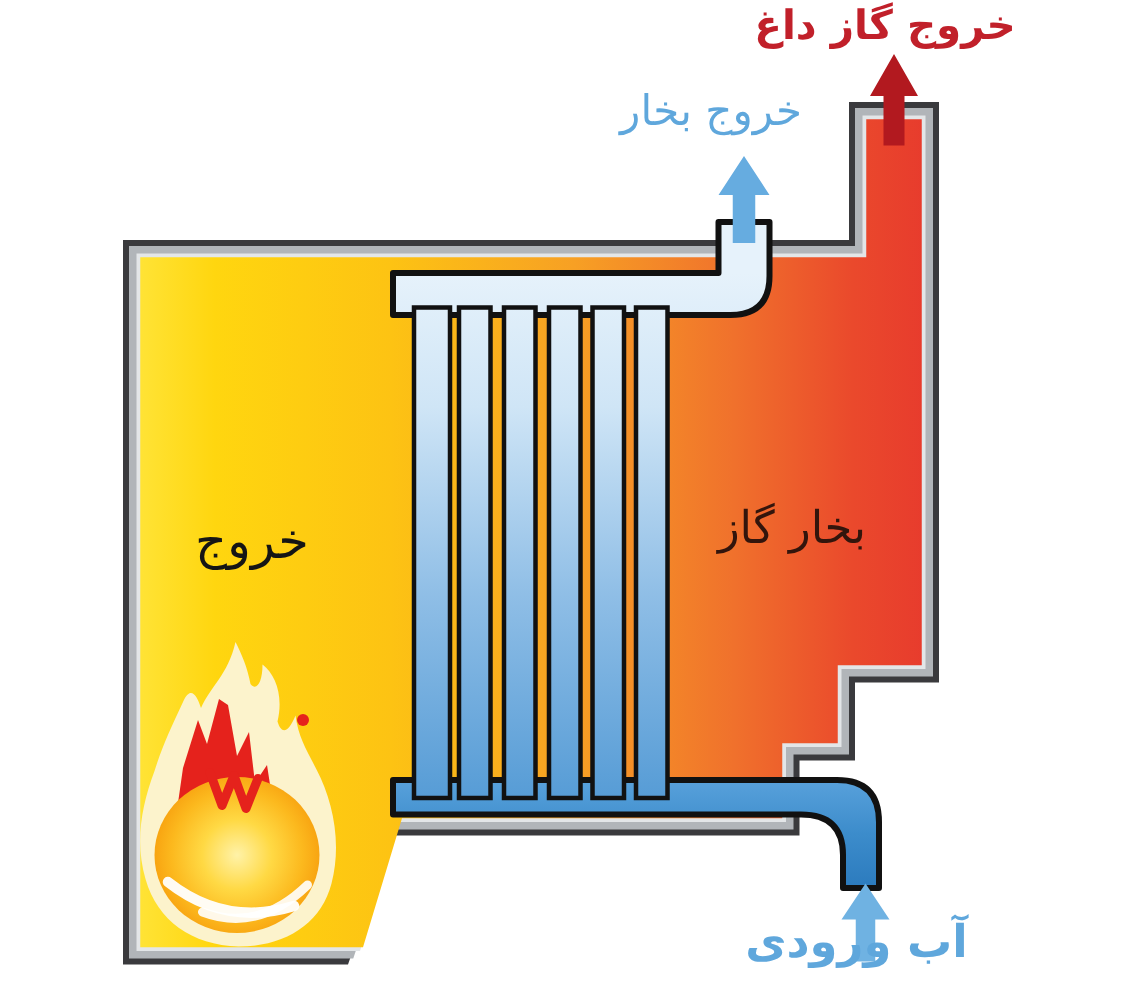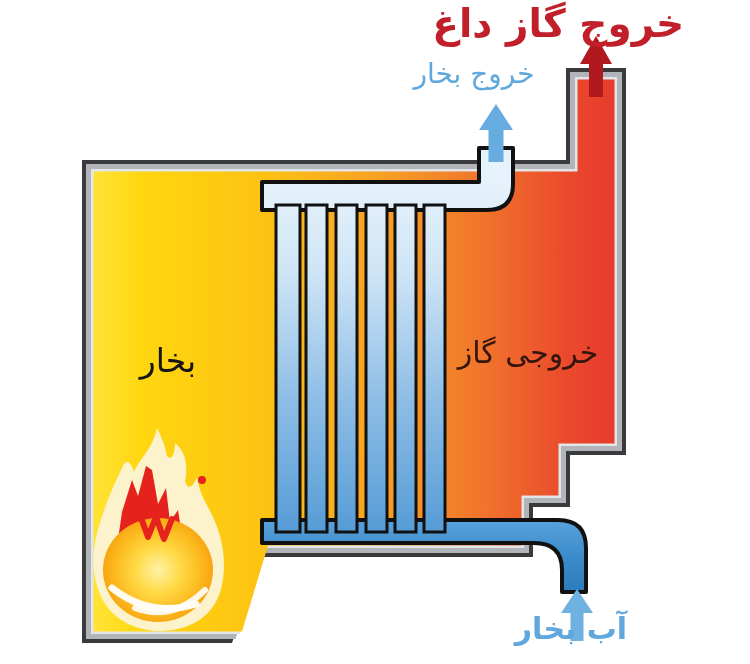--- a/index.html
+++ b/index.html
@@ -5,21 +5,21 @@
   html,body{margin:0;padding:0;background:#fff;}
   #stage{
     position:relative;width:750px;height:664px;background:#fff;overflow:hidden;
     font-family:"DejaVu Sans", sans-serif;
   }
   #stage svg{position:absolute;left:0;top:0;}
   .lbl{
     position:absolute;direction:rtl;text-align:center;white-space:nowrap;
     line-height:1.15;user-select:none;
   }
-  .lbl-hotgas{left:444px;top:2px;width:240px;font-size:39px;font-weight:bold;color:#C1202A;}
+  .lbl-hotgas{left:470px;top:2px;width:240px;font-size:27px;font-weight:bold;color:#C1202A;}
   .lbl-steam {left:384px;top:58px;width:180px;font-size:28px;font-weight:normal;color:#5FA7DC;}
   .lbl-furnace{left:118px;top:342px;width:100px;font-size:33px;color:#151515;}
   .lbl-flue  {left:438px;top:336px;width:180px;font-size:30px;color:#33150C;}
   .lbl-water {left:481px;top:612px;width:180px;font-size:30px;font-weight:bold;color:#5FA7DC;}
 </style>
 </head>
 <body>
 
 <div id="stage">
 
@@ -92,17 +92,17 @@
 
     <g>
       <path fill="#66ACE0" d="M496,104 L513,130 L503.5,130 L503.5,162 L488.5,162 L488.5,130 L479,130 Z"></path>
       <path fill="#B2191F" d="M596,36 L612,64 L603,64 L603,97 L589,97 L589,64 L580,64 Z"></path>
       <path fill="#6FB2E2" d="M577,589 L593,613 L583.5,613 L583.5,641 L570.5,641 L570.5,613 L561,613 Z"></path>
     </g>
   </svg>
 
   <div class="lbl lbl-hotgas">خروج گاز داغ</div>
   <div class="lbl lbl-steam">خروج بخار</div>
-  <div class="lbl lbl-furnace">بخار</div>
-  <div class="lbl lbl-flue">خروجی گاز</div>
-  <div class="lbl lbl-water">آب بخار</div>
+  <div class="lbl lbl-furnace">خروج</div>
+  <div class="lbl lbl-flue">بخار گاز</div>
+  <div class="lbl lbl-water">آب ورودی</div>
 
 </div>
 
 </body></html>

